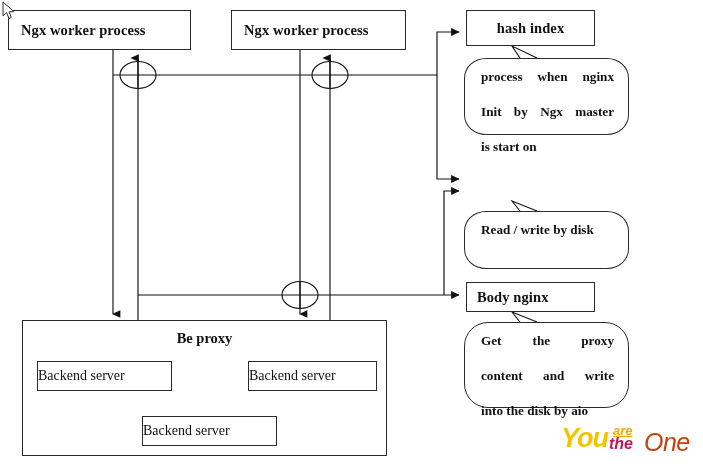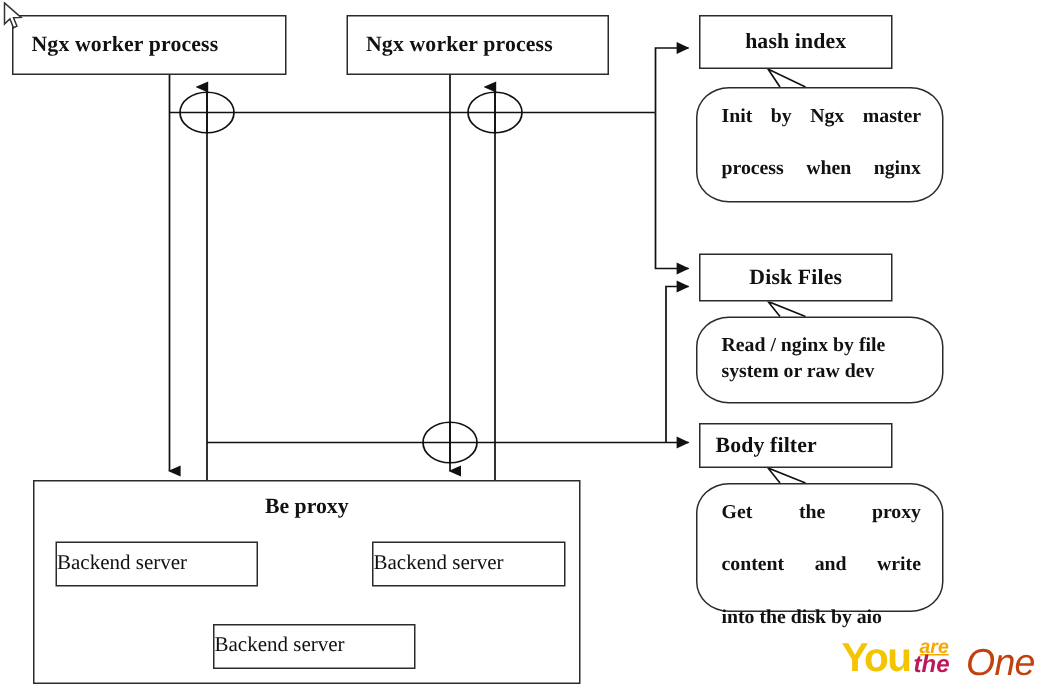--- a/index.html
+++ b/index.html
@@ -35,26 +35,26 @@
   .callout{position:absolute;box-sizing:border-box;border:1px solid #2b2b2b;
       background:#fff;border-radius:22px/20px;padding:9px 14px 8px 16px;
       font-weight:bold;font-size:13.2px;line-height:1.32;color:#111;
       text-align:justify;text-justify:inter-word;}
   .callout span.ln{display:block;}
   .callout span.j{display:block;text-align:justify;}
   .callout span.j:after{content:"";display:inline-block;width:100%;}
 
   #c-hash{left:464px;top:58px;width:165px;height:77px;}
   #c-disk{left:464px;top:211px;width:165px;height:58px;}
-  #c-body{left:464px;top:322px;width:165px;height:86px;}
+  #c-body{left:464px;top:322px;width:165px;height:86px;border-radius:24px;}
 
   #logo{position:absolute;left:561px;top:421px;width:134px;height:38px;
         font-family:"Liberation Sans","DejaVu Sans",sans-serif;}
   #logo .you{position:absolute;left:0;top:2px;font-size:27px;font-weight:bold;
-        color:#F5C400;letter-spacing:-1px;}
+        font-style:italic;color:#F5C400;letter-spacing:-1px;}
   #logo .are{position:absolute;left:52px;top:2px;font-size:13px;font-weight:bold;
         font-style:italic;color:#F7A800;text-decoration:underline;}
   #logo .the{position:absolute;left:48px;top:14px;font-size:16px;font-weight:bold;
         font-style:italic;color:#be185d;}
   #logo .one{position:absolute;left:83px;top:7px;font-size:25px;font-weight:normal;
         font-style:italic;color:#c2410c;letter-spacing:-.5px;}
 
   #cursor{position:absolute;left:2px;top:1px;width:14px;height:20px;}
 </style>
 </head>
@@ -115,50 +115,47 @@
   </div>
 
   <div class="node" id="n-worker2">
     <div class="lbl title-bold">Ngx worker process</div>
   </div>
 
   <div class="node" id="n-hash">
     <div class="lbl title-bold">hash index</div>
   </div>
 
-  <div class="node" id="n-disk">
-    <div class="lbl title-bold">Disk Files</div>
-  </div>
 
   <div class="node" id="n-body">
-    <div class="lbl title-bold">Body filter</div>
+    <div class="lbl title-bold">Body nginx</div>
   </div>
 
   <div class="node" id="n-beproxy">
     <div class="grp-title">Be proxy</div>
   </div>
 
   <div class="srv" id="srv1">
     <span>Backend server</span>
   </div>
   <div class="srv" id="srv2">
     <span>Backend server</span>
   </div>
   <div class="srv" id="srv3">
     <span>Backend server</span>
   </div>
 
   <div class="callout" id="c-hash">
+    <span class="j">process  when  nginx</span>
     <span class="j">Init  by  Ngx  master</span>
-    <span class="j">process  when  nginx</span>
+    <span class="ln">is start on</span>
   </div>
 
   <div class="callout" id="c-disk">
-    <span class="ln">Read / nginx by file</span>
-    <span class="ln">system or raw dev</span>
+    <span class="ln">Read / write by disk</span>
   </div>
 
   <div class="callout" id="c-body">
     <span class="j">Get        the      proxy</span>
     <span class="j">content     and     write</span>
     <span class="ln">into the disk by aio</span>
   </div>
 
   <div id="logo">
     <span class="you">You</span>

